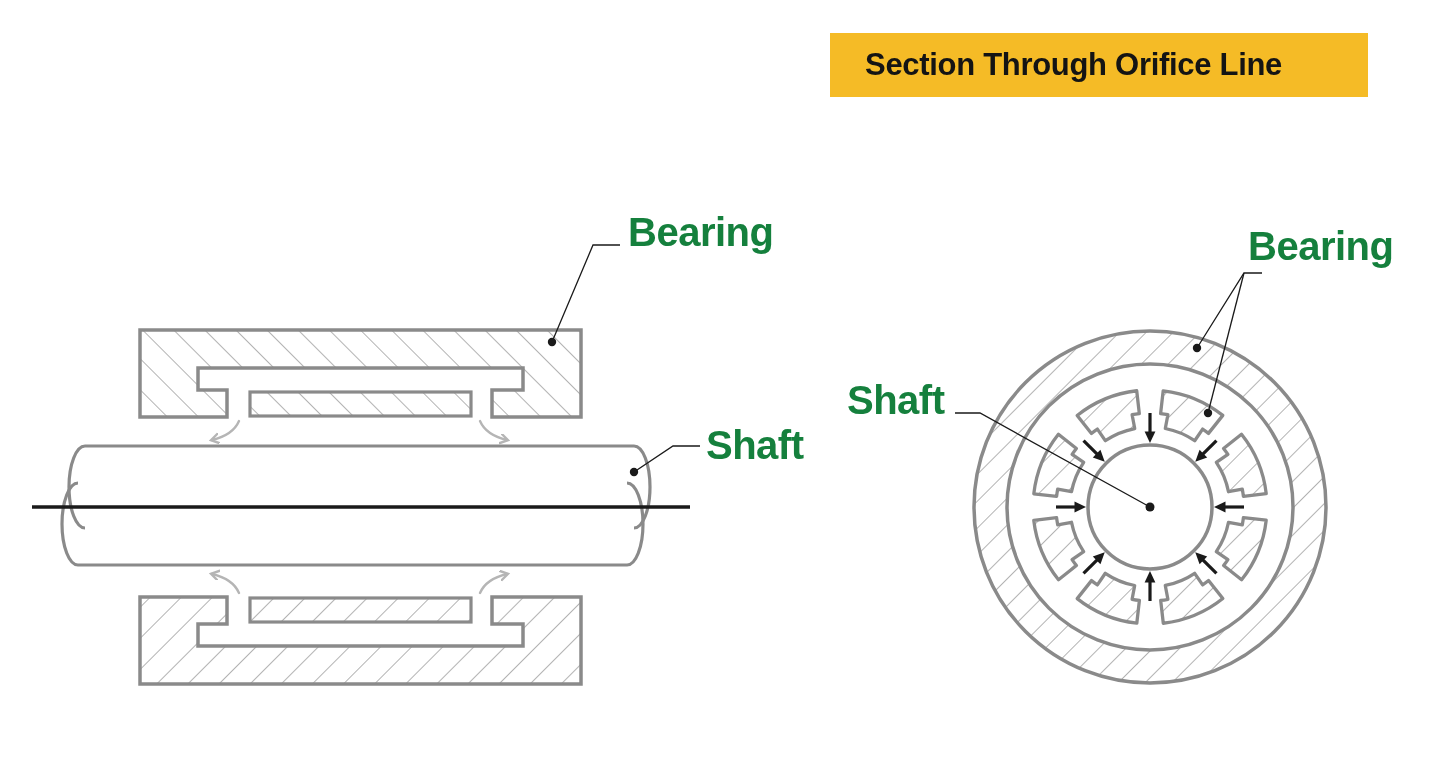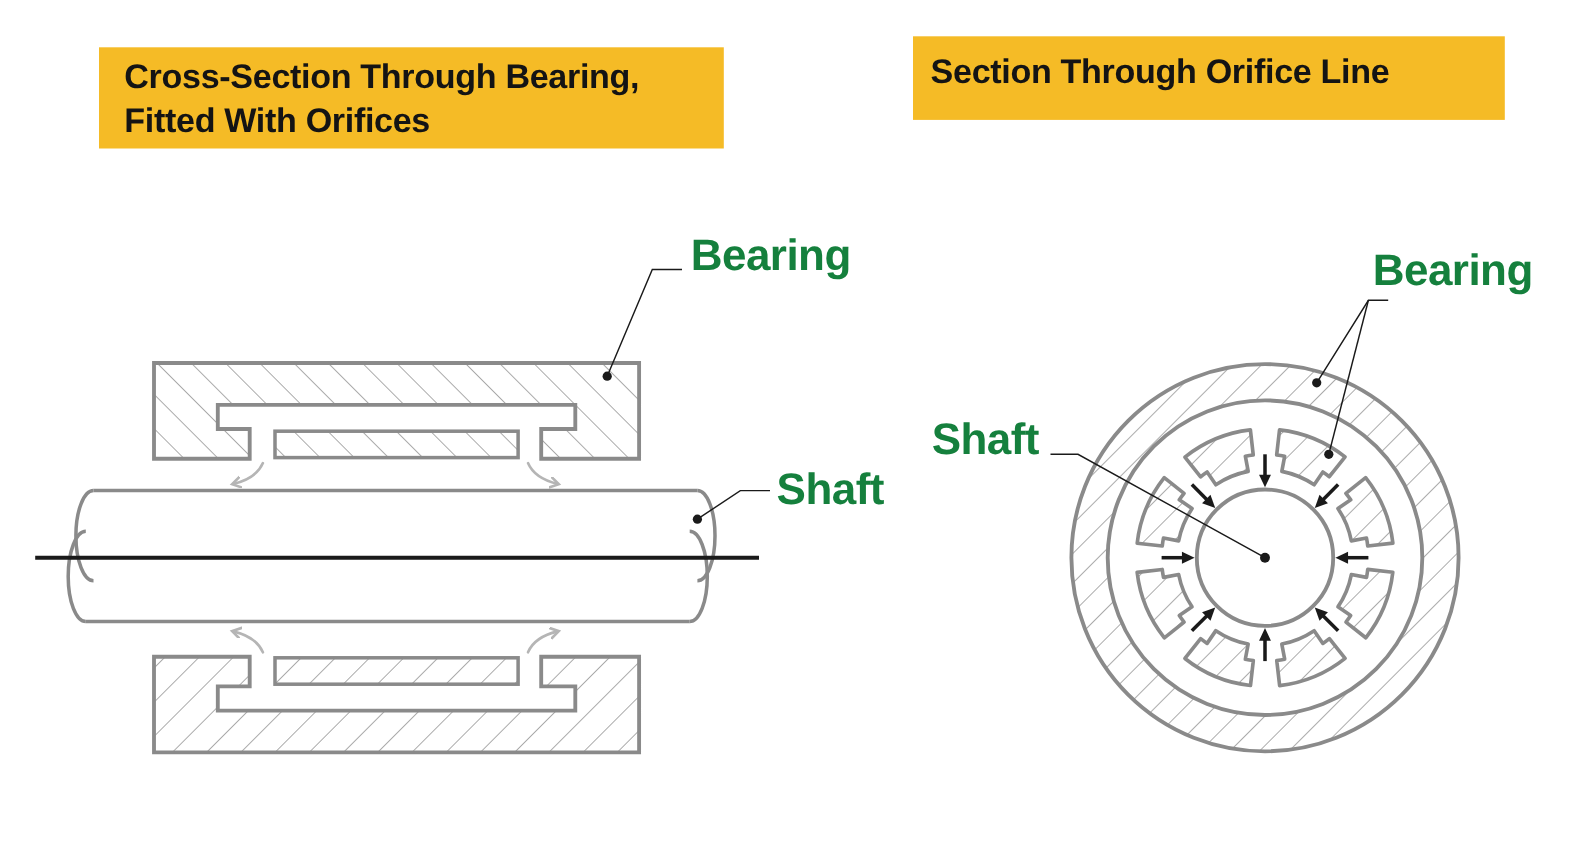--- a/index.html
+++ b/index.html
@@ -6,22 +6,22 @@
   #stage{
     position:relative;width:1429px;height:771px;background:#ffffff;overflow:hidden;
     font-family:"Liberation Sans", sans-serif;
   }
   .banner{
     position:absolute;background:#F5BB26;color:#141414;font-weight:700;
     letter-spacing:-0.3px;
   }
   #banner-left{left:90px;top:43px;width:568px;height:92px;font-size:31px;line-height:40px;
     padding-top:7px;padding-left:23px;box-sizing:border-box;}
-  #banner-right{left:830px;top:33px;width:538px;height:76px;font-size:31px;line-height:64px;
-    padding-left:16px;box-sizing:border-box;}
+  #banner-right{left:830px;top:33px;width:538px;height:64px;font-size:31px;line-height:64px;
+    padding-left:35px;box-sizing:border-box;}
   .part-label{
     position:absolute;color:#15803d;font-weight:700;font-size:40px;line-height:44px;
     letter-spacing:-0.5px;white-space:nowrap;
   }
   #lbl-bearing-left{left:628px;top:210px;}
   #lbl-shaft-left{left:706px;top:423px;}
   #lbl-bearing-right{left:1248px;top:224px;}
   #lbl-shaft-right{left:847px;top:378px;}
   svg{position:absolute;left:0;top:0;}
 </style>
@@ -142,24 +142,20 @@
         <path d="M955,413 L980,413 L1150,507"></path>
         <path d="M1262,273 L1244,273 L1197,348"></path>
         <path d="M1244,273 L1208,413"></path>
       </g>
       <circle cx="1197" cy="348" r="4.2" fill="#1a1a1a"></circle>
       <circle cx="1208" cy="413" r="4.2" fill="#1a1a1a"></circle>
       <circle cx="1150" cy="507" r="4.5" fill="#1a1a1a"></circle>
     </g>
   </svg>
 
-  <div id="banner-left" class="banner">
-    <div>Cross-Section Through Bearing,</div>
-    <div>Fitted With Orifices</div>
-  </div>
 
   <div id="banner-right" class="banner">
     <span>Section Through Orifice Line</span>
   </div>
 
   <div id="lbl-bearing-left" class="part-label">Bearing</div>
   <div id="lbl-shaft-left" class="part-label">Shaft</div>
   <div id="lbl-bearing-right" class="part-label">Bearing</div>
   <div id="lbl-shaft-right" class="part-label">Shaft</div>
 </div>

